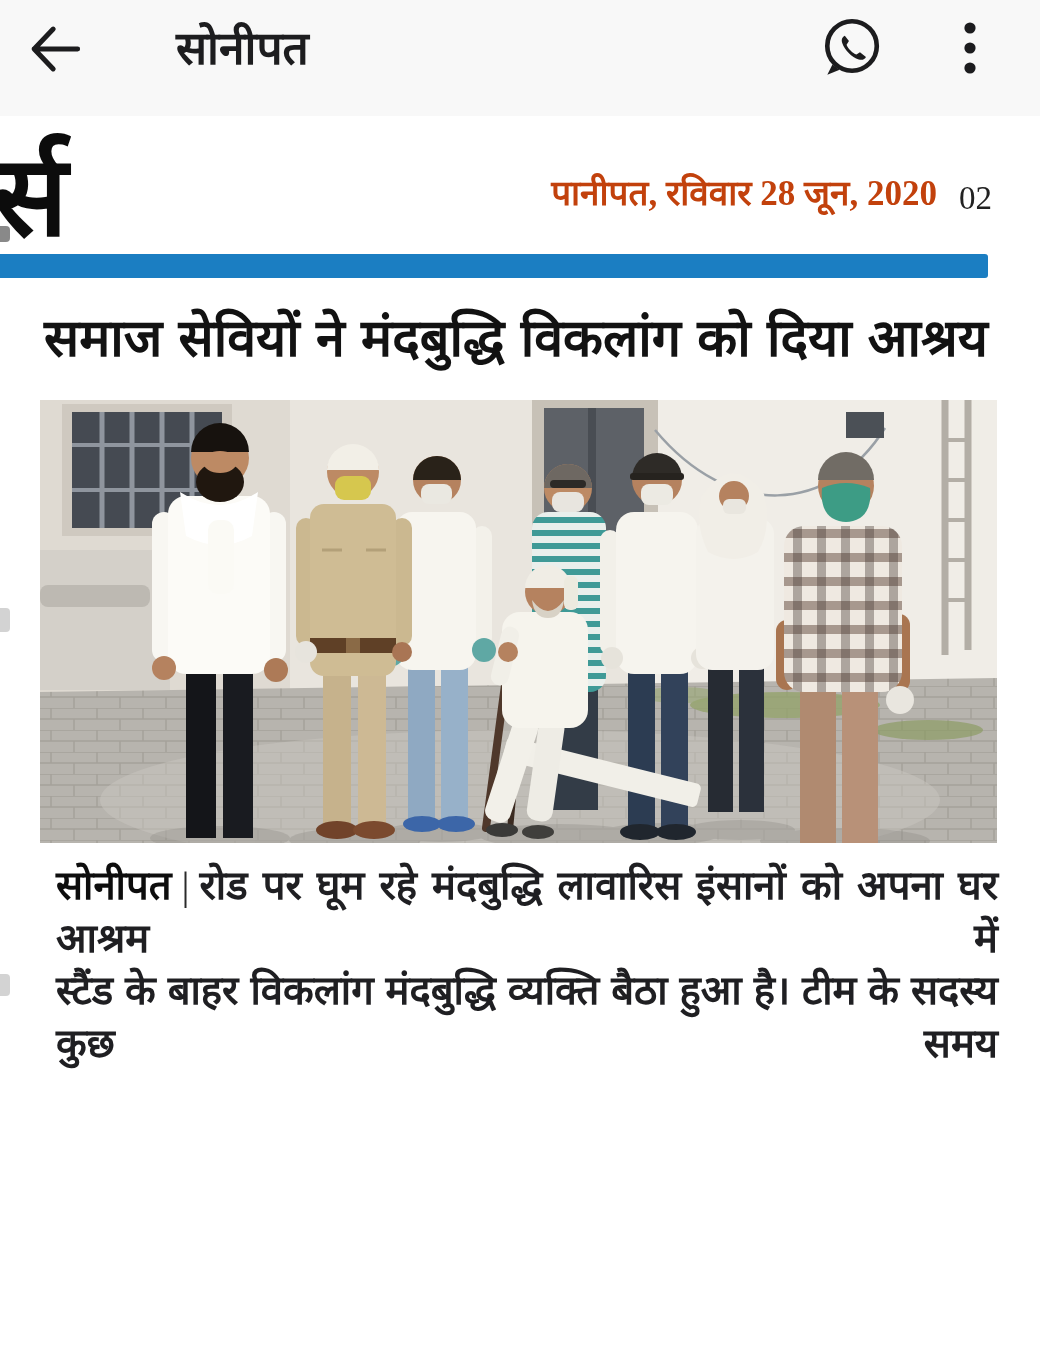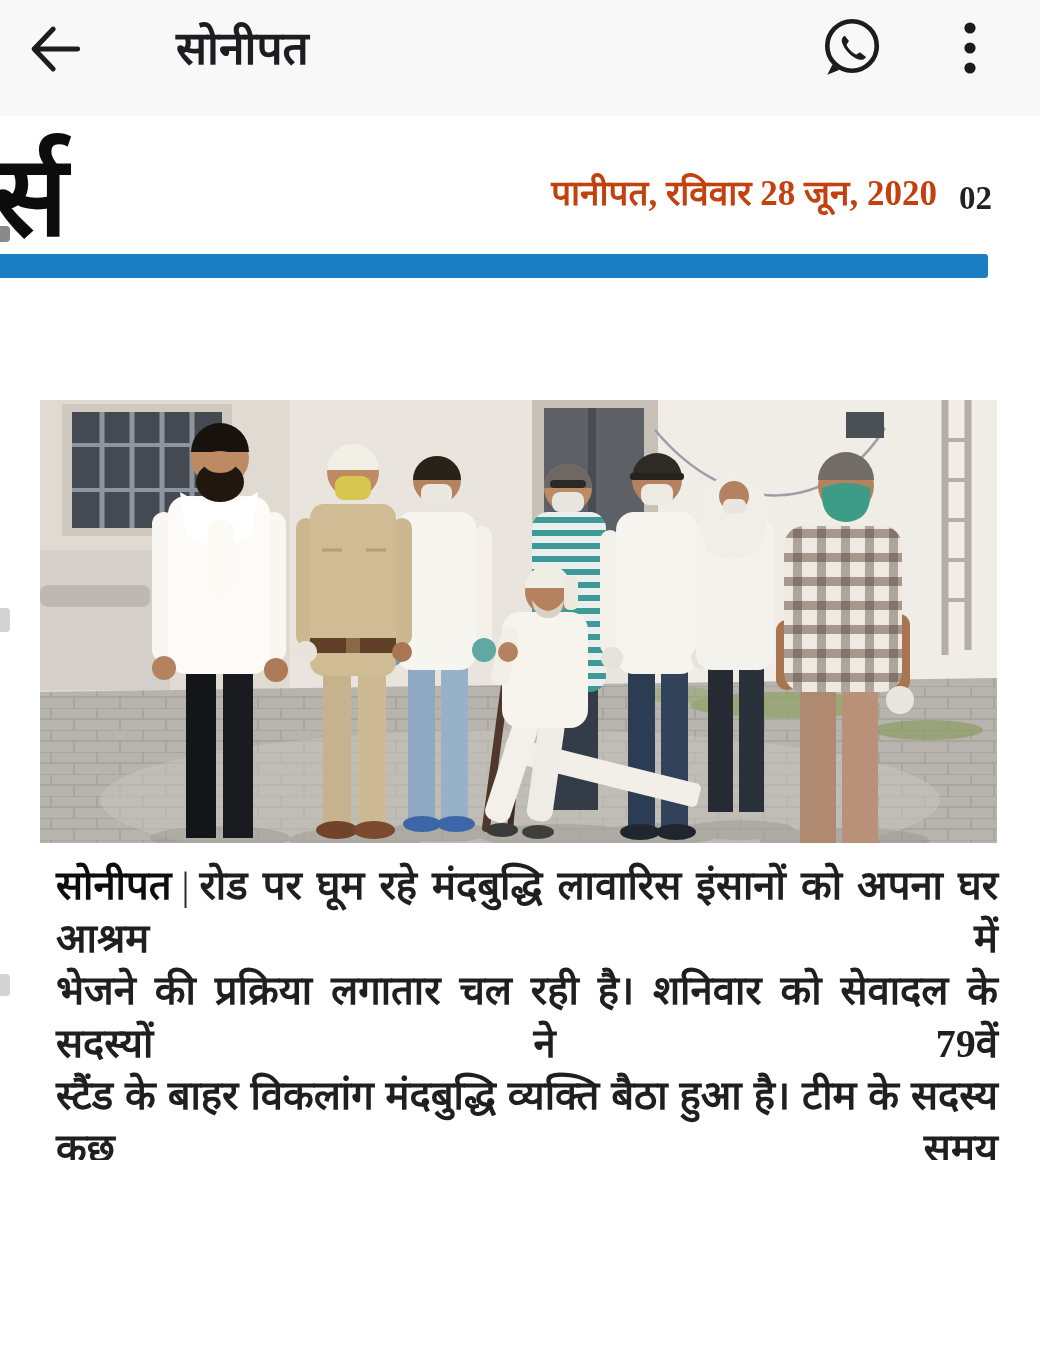--- a/index.html
+++ b/index.html
@@ -11,21 +11,21 @@
            font-family:"Liberation Sans","DejaVu Sans",sans-serif;}
   .back-btn{position:absolute;left:26px;top:20px;width:58px;height:58px;cursor:pointer;}
   .appbar-title{position:absolute;left:176px;top:18px;font-size:46px;font-weight:700;color:#1d1d1f;line-height:60px;}
   .wa-btn{position:absolute;left:818px;top:14px;width:66px;height:66px;cursor:pointer;}
   .menu-btn{position:absolute;left:944px;top:16px;width:52px;height:64px;cursor:pointer;display:flex;align-items:center;justify-content:center;}
   
   .news-page{position:absolute;top:116px;left:0;width:1040px;height:1220px;background:#ffffff;color:#141414;}
   .mast-fragment{position:absolute;left:-8px;top:6px;font-size:112px;line-height:150px;font-weight:800;color:#0c0c0c;letter-spacing:-2px;}
   .dateline-wrap{position:absolute;right:48px;top:52px;display:flex;align-items:flex-start;}
   .dateline{font-size:35px;font-weight:700;color:#c2410c;white-space:nowrap;}
-  .page-num{font-size:33px;font-weight:700;color:#222;margin-left:22px;margin-top:12px;}
+  .page-num{font-size:33px;font-weight:400;color:#222;margin-left:22px;margin-top:12px;}
   .blue-bar{position:absolute;top:138px;left:0;width:988px;height:24px;background:#1b7ec2;border-radius:0 3px 3px 0;}
   .headline{position:absolute;top:192px;left:44px;width:944px;margin:0;font-size:52px;line-height:1.18;
             font-weight:700;color:#121212;text-align:justify;text-align-last:justify;}
   .photo-wrap{position:absolute;top:284px;left:40px;width:957px;height:443px;overflow:hidden;background:#e9e5de;}
   .photo-wrap svg{display:block;}
   
   .body-text{position:absolute;top:744px;left:40px;width:958px;}
   .body-line{font-size:40px;line-height:52.6px;font-weight:700;color:#1f1f22;
              text-align:justify;text-align-last:justify;margin-left:16px;}
   .lead-word{font-weight:800;color:#0d0d0d;}
@@ -69,20 +69,21 @@
 
     <div class="mast-fragment">र्स</div>
 
     <div class="dateline-wrap">
       <span class="dateline">पानीपत, रविवार 28 जून, 2020</span>
       <span class="page-num">02</span>
     </div>
 
     <div class="blue-bar"></div>
 
+    <h1 class="headline">समाज सेवियों ने मंदबुद्धि विकलांग को दिया आश्रय</h1>
 
     <div class="photo-wrap">
       <svg viewBox="0 0 957 443" width="957" height="443">
         <defs>
           <pattern id="plaid" width="24" height="24" patternUnits="userSpaceOnUse">
             <rect width="24" height="24" fill="#efe9e1"></rect>
             <rect y="9" width="24" height="9" fill="#6b564b" opacity="0.55"></rect>
             <rect x="9" width="9" height="24" fill="#4b3f3a" opacity="0.4"></rect>
           </pattern>
           <pattern id="stripes" width="12" height="13" patternUnits="userSpaceOnUse">
@@ -261,21 +262,20 @@
           <path d="M782 88 q24 -10 48 0 q2 22 -10 30 q-14 8 -28 0 q-12 -8 -10 -30 Z" fill="#3d9c85"></path>
         </g>
       </svg>
     </div>
 
     <div class="body-text">
       <div class="body-line">
         <span class="lead-word">सोनीपत</span><span class="lead-sep">|</span><span>रोड पर घूम रहे मंदबुद्धि लावारिस इंसानों को अपना घर आश्रम में</span>
       </div>
       <div>
-          <div class="body-line">भेजने की प्रक्रिया लगातार चल रही है। शनिवार को सेवादल के सदस्यों ने 79वें</div>
           <div class="body-line">स्टैंड के बाहर विकलांग मंदबुद्धि व्यक्ति बैठा हुआ है। टीम के सदस्य कुछ समय</div>
         </div>
 
     </div>
 
     <div class="edge-mark m1"></div>
     <div class="edge-mark m2"></div>
     <div class="edge-mark m3"></div>
     <div class="edge-mark m4"></div>
   </main>

